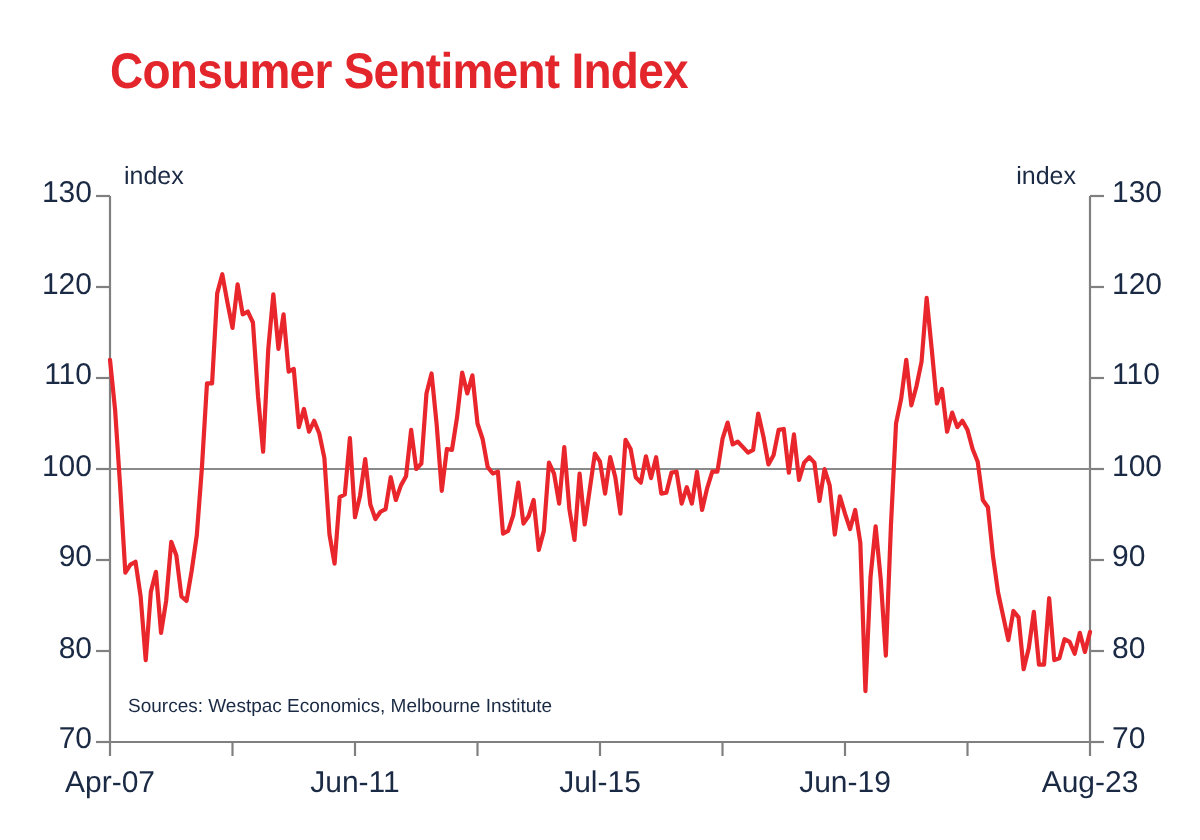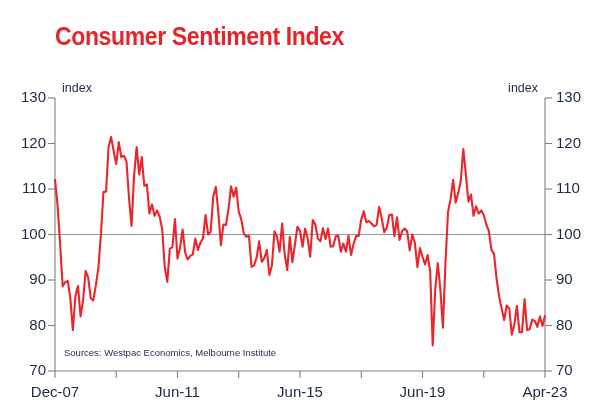--- a/index.html
+++ b/index.html
@@ -116,25 +116,25 @@
 
     <text class="axis-unit" x="62" y="92">index</text>
     <text class="axis-unit" x="538" y="92" text-anchor="end">index</text>
 
     <path class="series-path" id="series-0" d="M55.00 179.90 L57.55 204.93 L60.10 243.60 L62.66 286.37 L65.21 282.27 L67.76 280.91 L70.31 298.20 L72.86 330.05 L75.42 295.93 L77.97 285.91 L80.52 316.40 L83.07 300.48 L85.63 270.90 L88.18 277.73 L90.73 298.20 L93.28 300.48 L95.83 285.46 L98.39 267.71 L100.94 234.05 L103.49 191.73 L106.04 191.73 L108.59 146.69 L111.15 137.13 L113.70 151.24 L116.25 163.97 L118.80 142.14 L121.35 157.15 L123.91 155.78 L126.46 161.25 L129.01 198.10 L131.56 225.85 L134.11 174.90 L136.67 147.14 L139.22 174.44 L141.77 157.15 L144.32 185.81 L146.88 184.45 L149.43 213.57 L151.98 204.47 L154.53 215.85 L157.08 210.39 L159.64 216.75 L162.19 229.04 L164.74 267.26 L167.29 281.82 L169.84 248.60 L172.40 247.24 L174.95 219.03 L177.50 258.62 L180.05 247.70 L182.60 229.50 L185.16 252.25 L187.71 259.52 L190.26 255.88 L192.81 254.52 L195.36 238.60 L197.92 249.97 L200.47 242.69 L203.02 238.14 L205.57 214.94 L208.13 234.50 L210.68 231.77 L213.23 196.74 L215.78 186.72 L218.33 212.20 L220.89 245.42 L223.44 224.49 L225.99 224.95 L228.54 208.56 L231.09 186.27 L233.65 196.74 L236.20 187.64 L238.75 211.75 L241.30 219.49 L243.85 233.59 L246.41 236.78 L248.96 235.86 L251.51 266.80 L254.06 265.44 L256.61 257.70 L259.17 241.33 L261.72 261.80 L264.27 258.16 L266.82 249.97 L269.38 275.00 L271.93 265.44 L274.48 231.31 L277.03 236.78 L279.58 251.79 L282.14 223.58 L284.69 254.52 L287.24 269.99 L289.79 236.78 L292.34 262.25 L294.90 244.51 L297.45 226.76 L300.00 230.86 L302.55 246.79 L305.10 228.59 L307.66 238.60 L310.21 256.80 L312.76 219.94 L315.31 224.49 L317.86 238.60 L320.42 241.33 L322.97 228.13 L325.52 239.05 L328.07 228.59 L330.63 246.79 L333.18 246.33 L335.73 236.32 L338.28 235.86 L340.83 251.79 L343.39 243.60 L345.94 251.79 L348.49 235.86 L351.04 254.98 L353.59 244.05 L356.15 235.86 L358.70 235.86 L361.25 219.49 L363.80 211.30 L366.35 222.21 L368.91 220.85 L371.46 223.58 L374.01 226.31 L376.56 224.95 L379.11 206.75 L381.67 218.12 L384.22 232.22 L386.77 227.67 L389.32 214.94 L391.88 214.48 L394.43 236.32 L396.98 217.21 L399.53 239.96 L402.08 231.31 L404.64 228.59 L407.19 231.31 L409.74 250.43 L412.29 234.50 L414.84 242.69 L417.40 267.26 L419.95 248.15 L422.50 256.80 L425.05 264.53 L427.60 254.98 L430.16 271.35 L432.71 345.52 L435.26 288.65 L437.81 263.16 L440.36 289.55 L442.92 327.77 L445.47 262.71 L448.02 211.75 L450.57 199.46 L453.13 179.90 L455.68 202.65 L458.23 193.10 L460.78 180.81 L463.33 148.96 L465.89 174.90 L468.44 201.74 L470.99 194.46 L473.54 215.85 L476.09 206.29 L478.65 213.57 L481.20 210.39 L483.75 214.94 L486.30 224.49 L488.85 230.86 L491.41 249.97 L493.96 253.61 L496.51 278.18 L499.06 296.38 L501.61 308.21 L504.17 320.04 L506.72 305.48 L509.27 308.66 L511.82 334.60 L514.38 324.13 L516.93 305.94 L519.48 332.32 L522.03 332.32 L524.58 299.11 L527.14 330.05 L529.69 329.14 L532.24 319.59 L534.79 320.95 L537.34 326.87 L539.90 316.40 L542.45 325.95 L545.00 315.95" stroke="#e8262c"></path>
 
     <text class="source-note" x="64" y="356">Sources: Westpac Economics, Melbourne Institute</text>
   </svg>
 
   <div id="x-labels">
-      <div style="position: absolute; font-size: 15px; color: rgb(27, 42, 68); font-family: &quot;Liberation Sans&quot;, sans-serif; top: 383px; left: 10px; width: 90px; text-align: center; white-space: nowrap;">Dec-07</div>
+      <div style="position: absolute; font-size: 15px; color: rgb(27, 42, 68); font-family: &quot;Liberation Sans&quot;, sans-serif; top: 383px; left: 10px; width: 90px; text-align: center; white-space: nowrap;">Apr-07</div>
       <div style="position: absolute; font-size: 15px; color: rgb(27, 42, 68); font-family: &quot;Liberation Sans&quot;, sans-serif; top: 383px; left: 132.5px; width: 90px; text-align: center; white-space: nowrap;">Jun-11</div>
-      <div style="position: absolute; font-size: 15px; color: rgb(27, 42, 68); font-family: &quot;Liberation Sans&quot;, sans-serif; top: 383px; left: 255px; width: 90px; text-align: center; white-space: nowrap;">Jun-15</div>
+      <div style="position: absolute; font-size: 15px; color: rgb(27, 42, 68); font-family: &quot;Liberation Sans&quot;, sans-serif; top: 383px; left: 255px; width: 90px; text-align: center; white-space: nowrap;">Jul-15</div>
       <div style="position: absolute; font-size: 15px; color: rgb(27, 42, 68); font-family: &quot;Liberation Sans&quot;, sans-serif; top: 383px; left: 377.5px; width: 90px; text-align: center; white-space: nowrap;">Jun-19</div>
-      <div style="position: absolute; font-size: 15px; color: rgb(27, 42, 68); font-family: &quot;Liberation Sans&quot;, sans-serif; top: 383px; left: 500px; width: 90px; text-align: center; white-space: nowrap;">Apr-23</div>
+      <div style="position: absolute; font-size: 15px; color: rgb(27, 42, 68); font-family: &quot;Liberation Sans&quot;, sans-serif; top: 383px; left: 500px; width: 90px; text-align: center; white-space: nowrap;">Aug-23</div>
     </div>
   <div id="y-labels-left">
       <div style="position: absolute; font-size: 15px; color: rgb(27, 42, 68); font-family: &quot;Liberation Sans&quot;, sans-serif; top: 361px; left: 10px; width: 36px; text-align: right;">70</div>
       <div style="position: absolute; font-size: 15px; color: rgb(27, 42, 68); font-family: &quot;Liberation Sans&quot;, sans-serif; top: 315.5px; left: 10px; width: 36px; text-align: right;">80</div>
       <div style="position: absolute; font-size: 15px; color: rgb(27, 42, 68); font-family: &quot;Liberation Sans&quot;, sans-serif; top: 270px; left: 10px; width: 36px; text-align: right;">90</div>
       <div style="position: absolute; font-size: 15px; color: rgb(27, 42, 68); font-family: &quot;Liberation Sans&quot;, sans-serif; top: 224.5px; left: 10px; width: 36px; text-align: right;">100</div>
       <div style="position: absolute; font-size: 15px; color: rgb(27, 42, 68); font-family: &quot;Liberation Sans&quot;, sans-serif; top: 179px; left: 10px; width: 36px; text-align: right;">110</div>
       <div style="position: absolute; font-size: 15px; color: rgb(27, 42, 68); font-family: &quot;Liberation Sans&quot;, sans-serif; top: 133.5px; left: 10px; width: 36px; text-align: right;">120</div>
       <div style="position: absolute; font-size: 15px; color: rgb(27, 42, 68); font-family: &quot;Liberation Sans&quot;, sans-serif; top: 88px; left: 10px; width: 36px; text-align: right;">130</div>
     </div>

